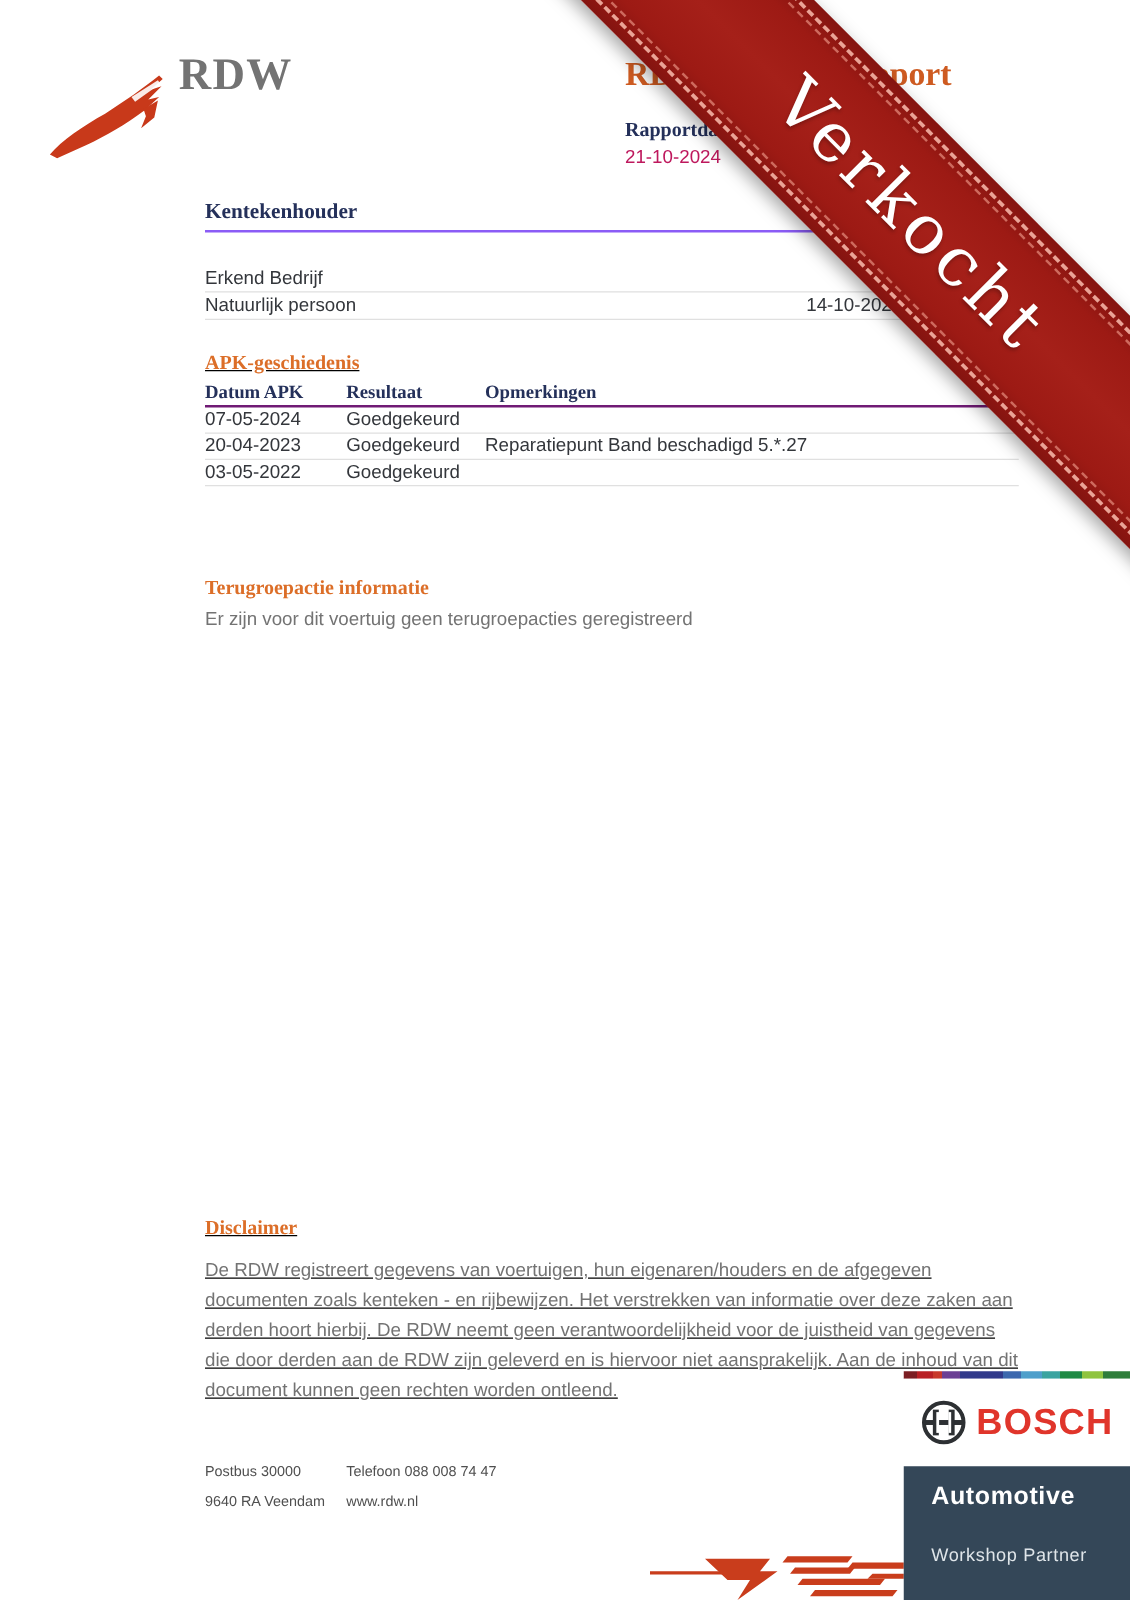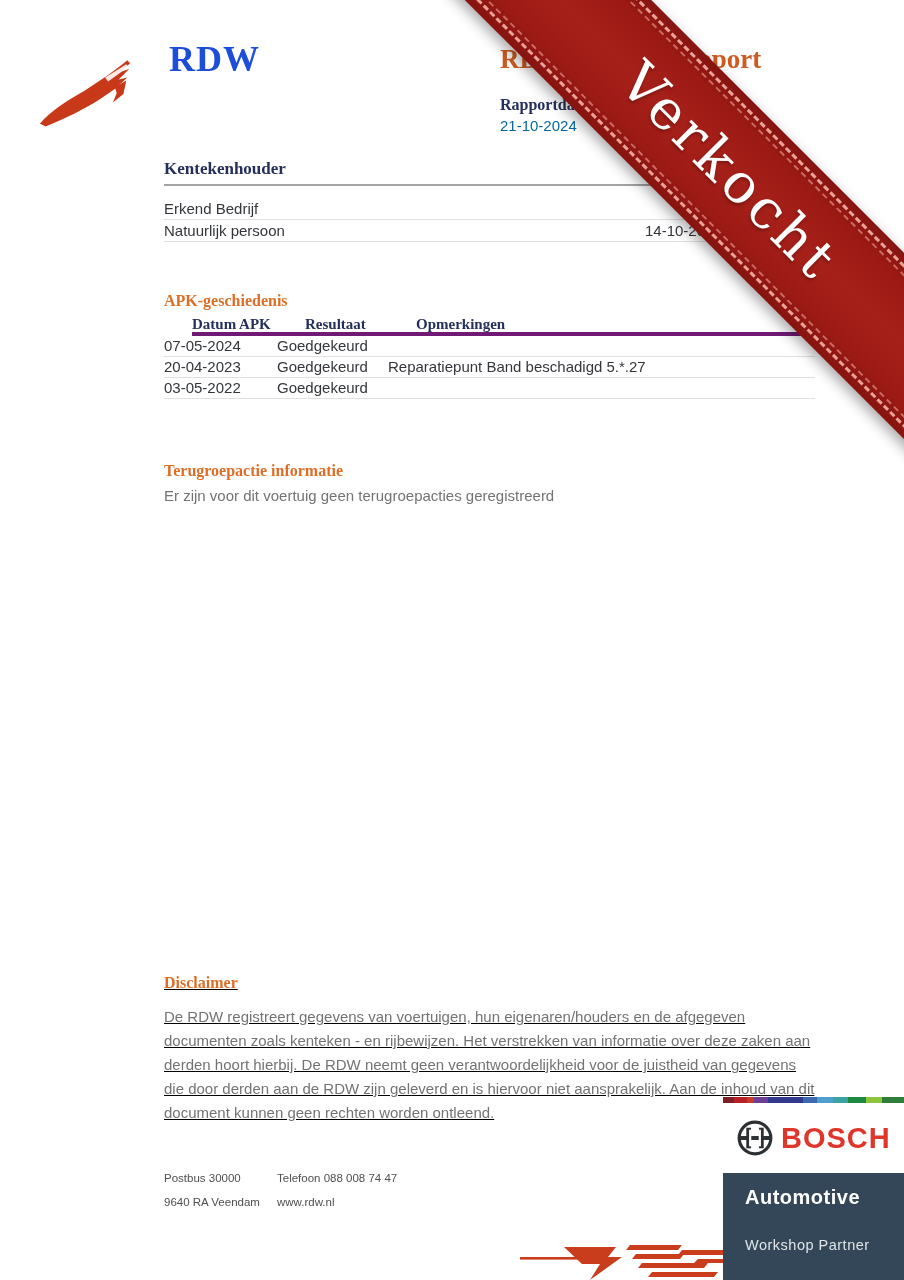--- a/index.html
+++ b/index.html
@@ -4,57 +4,57 @@
 <style>
   * { margin:0; padding:0; box-sizing:border-box; }
   html,body { background:#888; }
   .page {
     position:relative; width:904px; height:1280px; background:#ffffff;
     overflow:hidden; font-family:"Liberation Sans", sans-serif; margin:0 auto;
   }
   
   .rdw-logo { position:absolute; left:38px; top:50px; width:96px; height:84px; }
   .rdw-wordmark {
-    position:absolute; left:169px; top:38px;
-    font-family:"Liberation Serif", serif; font-weight:bold;
-    font-size:36px; color:#1d4ed8; letter-spacing:1px;text-align:center;
+    position:absolute; left:143px; top:38px;
+    font-family:"Liberation Serif", serif; font-weight:bold;
+    font-size:36px; color:#737373; letter-spacing:1px;text-align:center;
   }
   .doc-title {
     position:absolute; left:500px; top:44px; width:380px;
     font-family:"Liberation Serif", serif; font-weight:bold;
     font-size:27px; color:#ce5b21; white-space:nowrap;
   }
   .report-date-label {
     position:absolute; left:500px; top:96px;
     font-family:"Liberation Serif", serif; font-weight:bold;
     font-size:16px; color:#24305a;
   }
   .report-date-value {
     position:absolute; left:500px; top:117px;
-    font-size:15px; color:#0369a1;
+    font-size:15px; color:#be185d;
   }
   
   .section { position:absolute; left:164px; width:651px; }
   .sec-head-navy {
     font-family:"Liberation Serif", serif; font-weight:bold;
     font-size:17px; color:#24305a; padding-bottom:5px;
-    border-bottom:2px solid #a3a3a3;
+    border-bottom:2px solid #8b5cf6;
   }
   .sec-head-orange {
     font-family:"Liberation Serif", serif; font-weight:bold;
     font-size:16px; color:#dc6e28;
   }
   .data-row { position:relative; height:22px; border-bottom:1px solid #e0e0e0; }
   .data-row span { position:absolute; top:2px; font-size:15px; color:#33363b; white-space:nowrap; }
   
-  .kh-rows { margin-top:12px; }
+  .kh-rows { margin-top:26px; }
   .kh-label { left:0; }
   .kh-date  { left:481px; }
   
-  .apk-header { position:relative; height:20px; margin-top:6px; border-bottom:4px solid #701a75;margin-left:28px; }
+  .apk-header { position:relative; height:20px; margin-top:6px; border-bottom:2px solid #701a75; }
   .apk-header span {
     position:absolute; top:0; font-family:"Liberation Serif", serif;
     font-weight:bold; font-size:15px; color:#24305a; white-space:nowrap;
   }
   .col-datum { left:0; } .col-result { left:113px; } .col-opm { left:224px; }
   .apk-row { height:21px; }
   .apk-row span { top:1px; }
   .body-text { font-size:15px; color:#737373; line-height:24px; }
   
   .footer { position:absolute; left:164px; top:1172px; width:400px; font-size:11.5px; color:#4f4f4f; }
@@ -135,21 +135,21 @@
         <span class="kh-label">Erkend Bedrijf</span>
         <span class="kh-date"></span>
       </div>
       <div class="data-row">
         <span class="kh-label">Natuurlijk persoon</span>
         <span class="kh-date">14-10-2024</span>
       </div>
     </div>
   </div>
 
-  <div class="section" style="top:292px;">
+  <div class="section" style="top:282px;text-decoration:underline;">
     <div class="sec-head-orange">APK-geschiedenis</div>
     <div class="apk-header">
       <span class="col-datum">Datum APK</span>
       <span class="col-result">Resultaat</span>
       <span class="col-opm">Opmerkingen</span>
     </div>
     <div class="data-row apk-row">
       <span class="col-datum">07-05-2024</span>
       <span class="col-result">Goedgekeurd</span>
       <span class="col-opm"></span>

